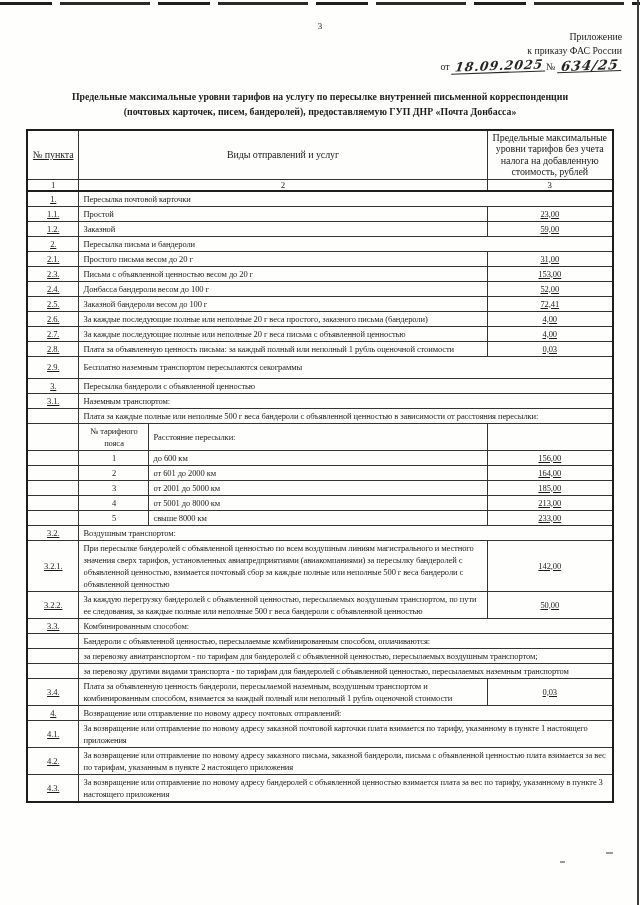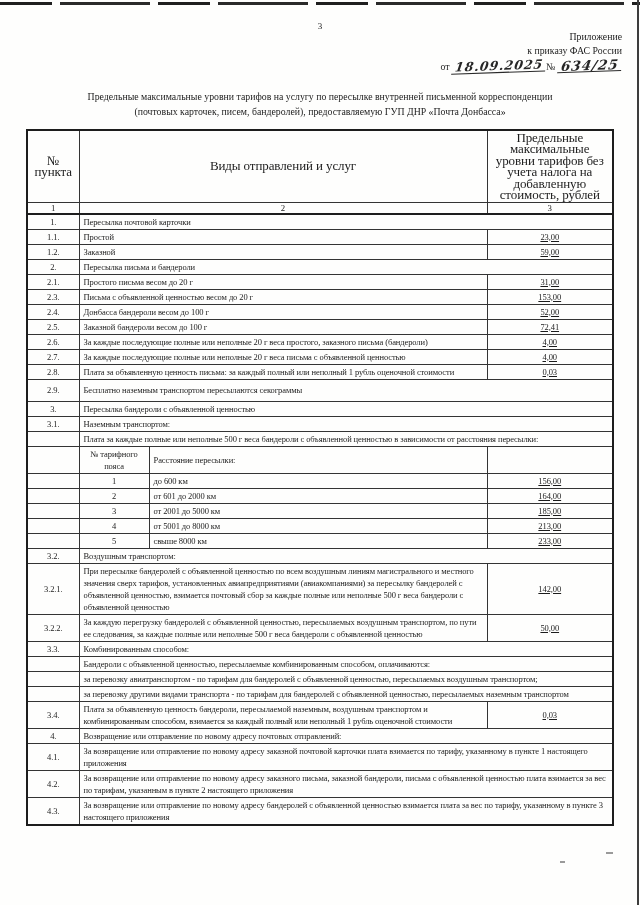--- a/index.html
+++ b/index.html
@@ -10,30 +10,30 @@
   .right-scan-line{position:absolute;top:0;right:1px;width:2px;height:100%;background:#3d3d3d;}
   .artifact{position:absolute;background:#9a9a9a;}
   .page-number{position:absolute;top:22px;left:0;width:100%;text-align:center;
         font-size:9px;line-height:9px;}
   .annex{width:210px;margin:30px 18px 0 auto;text-align:right;font-size:9.8px;line-height:13.5px;}
   .annex-date-line{margin-top:2px;white-space:nowrap;}
   .hand{display:inline-block;font-family:"DejaVu Serif",serif;font-style:italic;font-weight:bold;
         font-size:12.5px;line-height:12px;transform:rotate(-2deg) skewX(-10deg);
         border-bottom:1px solid #2a2a2a;padding:0 3px;letter-spacing:1px;color:#262626;}
   .hand.number{font-size:13.5px;}
-  .title{margin:15px auto 0;width:592px;text-align:center;font-weight:normal;
+  .title{margin:15px auto 0;width:592px;text-align:center;font-weight:bold;
         font-size:9.8px;line-height:15px;}
   table.tariff{border-collapse:collapse;margin:10px auto 0;width:586px;table-layout:fixed;
         border:2px solid #1d1d1d;}
   table.tariff td{border:1px solid #343434;font-size:8.5px;line-height:12px;
         padding:1px 4px;vertical-align:middle;letter-spacing:-0.1px;overflow:hidden;}
-  td.num{text-align:center;padding:1px 1px;}
+  td.num{text-align:center;padding:1px 1px;text-decoration:underline;}
   td.val{text-align:center;font-size:9px;letter-spacing:0;text-decoration:underline;}
   td.zone{text-align:center;margin-top:36px;}
-  tr.hdr td{height:42px;text-align:center;line-height:11.5px;font-size:13px;vertical-align:middle;}
+  tr.hdr td{height:42px;text-align:center;line-height:11.5px;font-size:10px;vertical-align:middle;}
   tr.colnum td{height:10px;line-height:10px;text-align:center;padding:0 4px;
         border-bottom:2px solid #1d1d1d;font-size:8.8px;}
   tr.tall td{height:19px;}
 </style>
 </head>
 <body>
 
 <div class="page">
   <div class="top-scan-line"></div>
   <div class="right-scan-line"></div>

